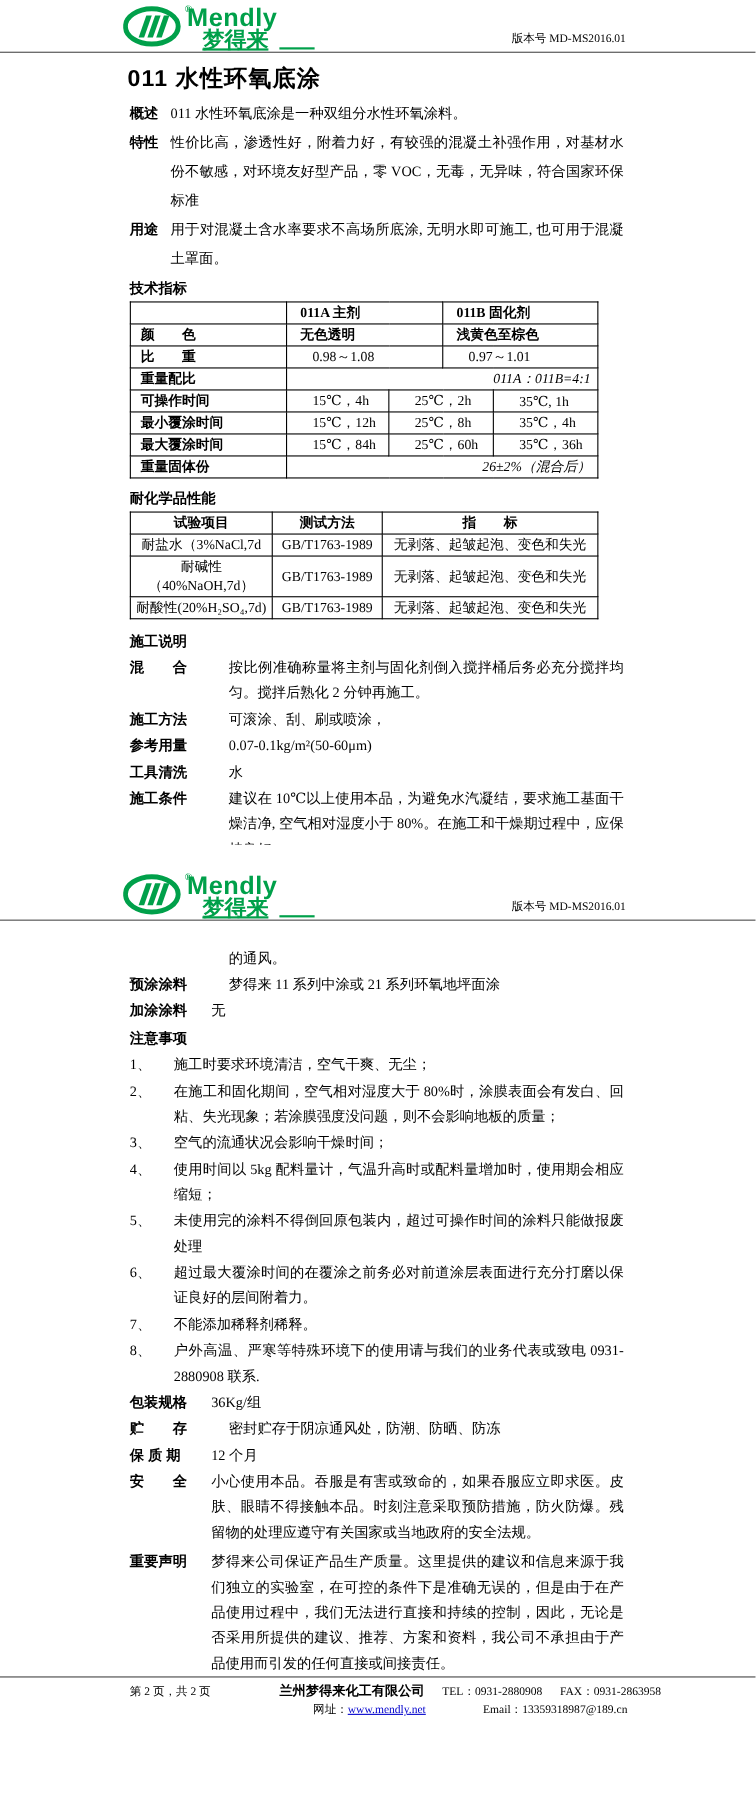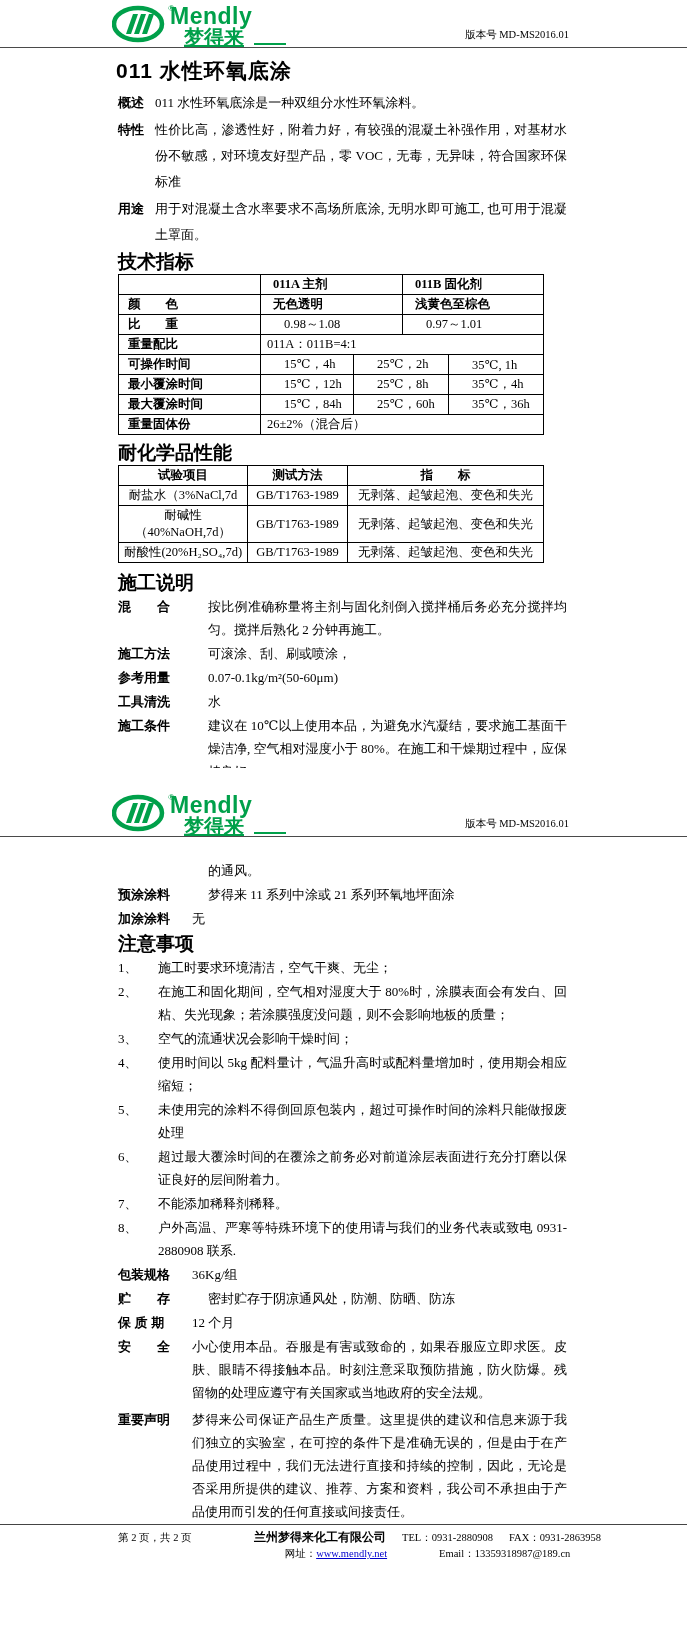--- a/index.html
+++ b/index.html
@@ -40,33 +40,33 @@
   .intro-row { grid-template-columns:37px 1fr; }
   .cons-row  { grid-template-columns:90px 1fr; }
   .cons-row .lbl, .cons-row .txt { line-height:23px; }
   .p2-row { grid-template-columns:74px 1fr; }
   .p2-row .lbl, .p2-row .txt { line-height:23px; }
   .note-row { grid-template-columns:40px 1fr; }
   .note-row .num { line-height:23px; }
   .note-row .txt { line-height:23px; }
 
   .sec-heading { font-family:"Liberation Sans","DejaVu Sans",sans-serif; font-weight:bold;
-                 font-size:19px; line-height:21px; margin:3px 0 2px 0; }
+                 font-size:13px; line-height:21px; margin:3px 0 2px 0; }
 
   
   table { border-collapse:collapse; width:425px; font-size:12.5px; table-layout:fixed;
           margin-bottom:2px; }
   td { border:1px solid #000; height:19px; padding:1px 6px; vertical-align:middle; }
   .tech-table td.lblcell { font-family:"Liberation Sans","DejaVu Sans",sans-serif; font-weight:bold;
                            padding-left:9px; }
   .tech-table td.hd { font-weight:bold; padding-left:12px; }
   .tech-table td.val { padding-left:23px; }
   .tech-table td.valb { padding-left:12px; font-family:"Liberation Sans","DejaVu Sans",sans-serif;
                         font-weight:bold; }
-  .tech-table td.span { text-align:left; }
+  .tech-table td.span { text-align:right;font-style:italic; }
   .chem-table td { text-align:center; padding:1px 3px; }
   .chem-table .hd { font-family:"Liberation Sans","DejaVu Sans",sans-serif; font-weight:bold; }
 
   
   .pg-footer { margin-top:auto; border-top:1.2px solid #444; padding:4px 86px 2px 118px;
                font-size:10.5px; display:flex; align-items:flex-start; }
   .page-num { white-space:nowrap; padding-top:2px; }
   .company-block { margin-left:auto; display:flex; flex-direction:column; align-items:center; }
   .company-line1 { display:flex; gap:16px; white-space:nowrap; align-items:baseline; }
   .company-name { font-weight:bold; font-size:12px; }

